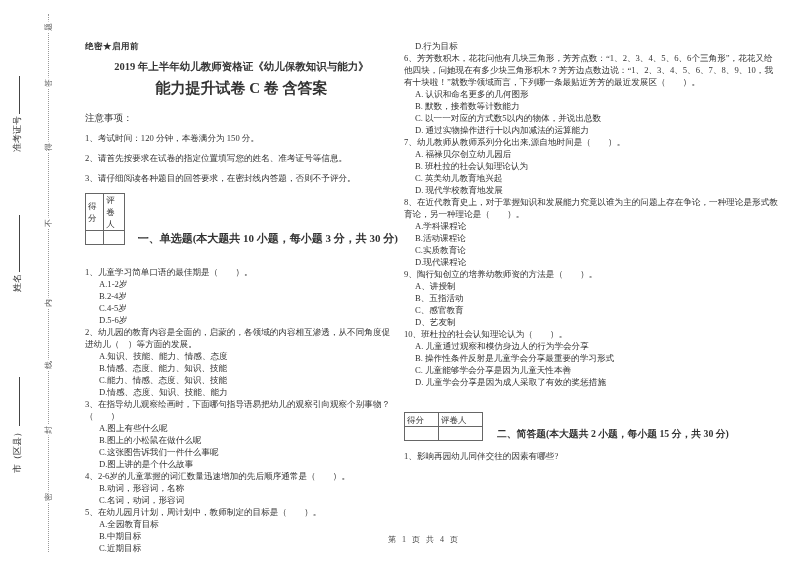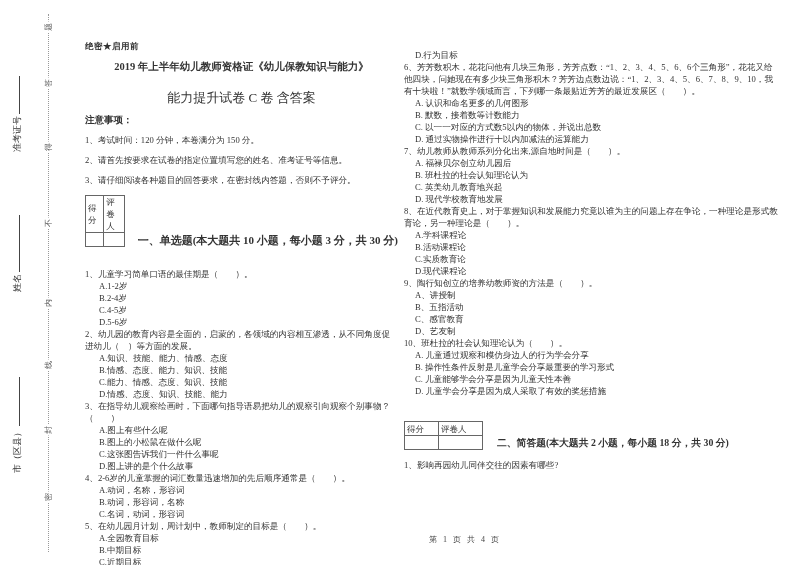--- a/index.html
+++ b/index.html
@@ -16,41 +16,41 @@
     transform:rotate(-90deg);
   }
   .side-field {
     position:absolute; left:25px; height:14px; font-size:9px; color:#333;
     white-space:nowrap; transform:rotate(-90deg); transform-origin:left bottom;
   }
   .blank-line { display:inline-block; height:9px; border-bottom:1px solid #444; margin-left:2px; }
   
   .col { position:absolute; top:40px; font-size:8.6px; line-height:12px; }
   .col-left  { left:85px;  width:313px; }
-  .col-right { left:404px; width:374px;margin-top:9px; }
+  .col-right { left:404px; width:374px; }
   .secret { font-size:8.5px; font-weight:bold; letter-spacing:.5px; }
   .title1 { margin-top:8px; text-align:center; font-size:10.5px; line-height:13px; font-weight:bold; }
-  .title2 { margin-top:19px; text-align:center; font-size:13px; font-weight:normal; }
-  .notice-head { margin-top:10px; font-size:9.5px; font-weight:bold; }
+  .title2 { margin-top:9px; text-align:center; font-size:15px; font-weight:bold; }
+  .notice-head { margin-top:18px; font-size:9.5px; font-weight:normal; }
   .notice-item { margin-top:8px; }
   .score-row { display:flex; align-items:flex-end; margin-top:9px; }
   .score-table { border-collapse:collapse; font-size:8.5px; color:#333; }
   .score-table td { border:1px solid #666; height:14px; text-align:left; padding:0 2px; }
   .score-table td.c1 { width:34px; }
   .score-table td.c2 { width:44px; }
   .sec-head { font-weight:bold; white-space:nowrap; margin-bottom:1px; }
   .col-left  .sec-head { margin-left:13px; font-size:11px; }
   .col-right .sec-head { margin-left:14px; font-size:9.8px; }
   .questions { margin-top:21px; }
   .q  { margin:0; }
   .opt { margin:0; padding-left:14px; }
   .col-right .opt { padding-left:11px; }
   .col-right .score-row { margin-top:24px; }
   .sec2-q { margin-top:9px; }
-  .footer { position:absolute; left:388px; top:534px; font-size:8px; letter-spacing:2px; color:#444;margin-left:41px; }
+  .footer { position:absolute; left:388px; top:534px; font-size:8px; letter-spacing:2px; color:#444; }
 </style>
 </head>
 <body>
 
 <div class="page">
 
   <div class="seal-line"></div>
   <span class="seal-char" style="top:22px">题</span>
   <span class="seal-char" style="top:78px">答</span>
   <span class="seal-char" style="top:142px">得</span>
@@ -109,21 +109,20 @@
       <p class="opt">C.能力、情感、态度、知识、技能</p>
       <p class="opt">D.情感、态度、知识、技能、能力</p>
 
       <p class="q">3、在指导幼儿观察绘画时，下面哪句指导语易把幼儿的观察引向观察个别事物？（　　）</p>
       <p class="opt">A.图上有些什么呢</p>
       <p class="opt">B.图上的小松鼠在做什么呢</p>
       <p class="opt">C.这张图告诉我们一件什么事呢</p>
       <p class="opt">D.图上讲的是个什么故事</p>
 
       <p class="q">4、2-6岁的儿童掌握的词汇数量迅速增加的先后顺序通常是（　　）。</p>
-      <p class="opt">A.动词，名称，形容词</p>
       <p class="opt">B.动词，形容词，名称</p>
       <p class="opt">C.名词，动词，形容词</p>
 
       <p class="q">5、在幼儿园月计划，周计划中，教师制定的目标是（　　）。</p>
       <p class="opt">A.全园教育目标</p>
       <p class="opt">B.中期目标</p>
       <p class="opt">C.近期目标</p>
     </div>
   </div>
 
@@ -166,21 +165,21 @@
             <tr>
           <td class="c1">得分</td>
           <td class="c2">评卷人</td>
         </tr>
         <tr>
           <td class="c1"></td>
           <td class="c2"></td>
         </tr>
       </tbody>
         </table>
-      <div class="sec-head">二、简答题(本大题共 2 小题，每小题 18 分，共 30 分)</div>
+      <div class="sec-head">二、简答题(本大题共 2 小题，每小题 15 分，共 30 分)</div>
     </div>
 
     <p class="q sec2-q">1、影响再园幼儿同伴交往的因素有哪些?</p>
   </div>
 
   <div class="footer">第 1 页 共 4 页</div>
 
 </div>
 
 </body></html>

